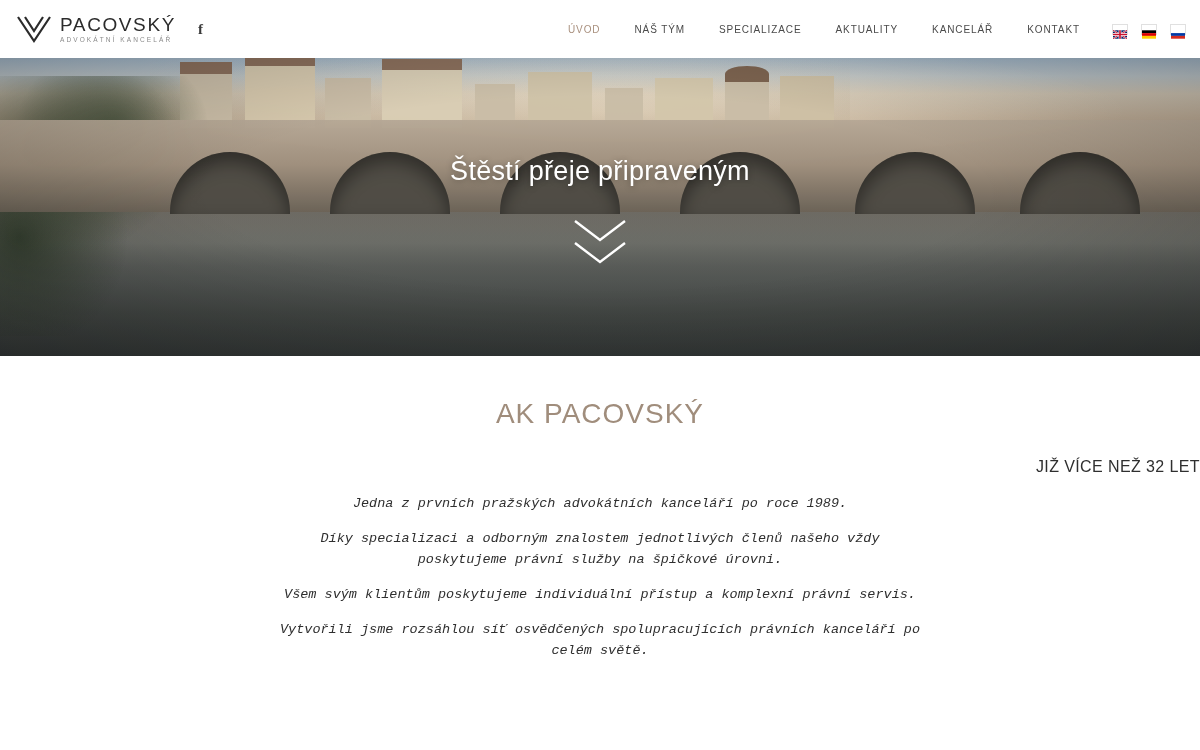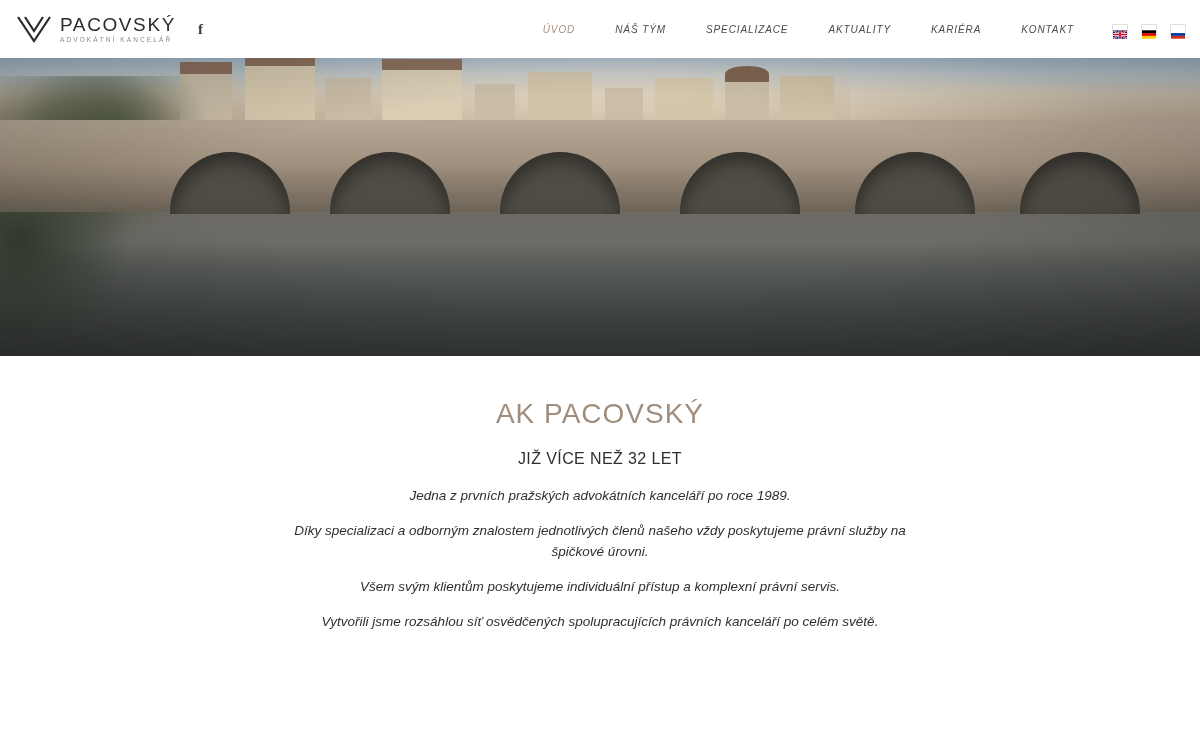--- a/index.html
+++ b/index.html
@@ -58,22 +58,21 @@
     font-weight: bold;
     cursor: pointer;
     line-height: 1;
   }
 
   .nav {
     margin-left: auto;
     margin-right: 14px;
     display: flex;
     align-items: center;
-    gap: 12px;
-    font-style: italic;
+    gap: 6px;
   }
   .nav-item {
     font-size: 10px;
     letter-spacing: 0.9px;
     color: #4a4a4a;
     padding: 6px 14px;
     text-decoration: none;
     cursor: pointer;
     white-space: nowrap;
   }
@@ -195,26 +194,27 @@
     background: #fff;
   }
   .page-title {
     font-size: 28px;
     font-weight: 400;
     color: #a08d7c;
     letter-spacing: 1px;
     font-family: "Liberation Sans", sans-serif;
   }
   .subtitle {
-    margin-top: 20px;
+    margin-top: 28px;
     font-size: 16px;
     color: #2f2f2f;
     letter-spacing: 0.4px;
-  }
-  .paras { margin-top: 18px; }
+    text-align: right;
+  }
+  .paras { margin-top: 18px; font-family: Liberation Mono, monospace; }
   .para {
     font-style: italic;
     font-size: 13.5px;
     line-height: 1.55;
     color: #2f2f2f;
     max-width: 640px;
     margin: 0 auto 14px;
   }
 </style>
 </head>
@@ -234,21 +234,21 @@
     </span>
   </div>
 
   <span class="fb-icon">f</span>
 
   <nav class="nav">
     <a class="nav-item active">ÚVOD</a>
     <a class="nav-item">NÁŠ TÝM</a>
     <a class="nav-item">SPECIALIZACE</a>
     <a class="nav-item">AKTUALITY</a>
-    <a class="nav-item">KARIÉRA</a>
+    <a class="nav-item">KANCELÁŘ</a>
     <a class="nav-item">KONTAKT</a>
 
     <span class="flags">
       <span class="flag">
         <svg width="14" height="9" viewBox="0 0 60 36">
           <rect width="60" height="36" fill="#012169"></rect>
           <path d="M0,0 L60,36 M60,0 L0,36" stroke="#fff" stroke-width="7"></path>
           <path d="M0,0 L60,36 M60,0 L0,36" stroke="#C8102E" stroke-width="4"></path>
           <path d="M30,0 V36 M0,18 H60" stroke="#fff" stroke-width="12"></path>
           <path d="M30,0 V36 M0,18 H60" stroke="#C8102E" stroke-width="7"></path>
@@ -298,20 +298,35 @@
     <div class="arch" style="left:170px;"></div>
     <div class="arch" style="left:330px;"></div>
     <div class="arch" style="left:500px;"></div>
     <div class="arch" style="left:680px;"></div>
     <div class="arch" style="left:855px;"></div>
     <div class="arch" style="left:1020px;"></div>
   </div>
 
   <div class="hero-vignette"></div>
 
+  <div class="hero-content">
+    <div class="hero-title">Štěstí přeje připraveným</div>
+    <div class="hero-chevrons">
+      <span class="chev" style="top:0;">
+        <svg width="56" height="24" viewBox="0 0 56 24">
+          <path d="M3 2 L28 21 L53 2" fill="none" stroke="#ffffff" stroke-width="2.4"></path>
+        </svg>
+      </span>
+      <span class="chev" style="top:22px;">
+        <svg width="56" height="24" viewBox="0 0 56 24">
+          <path d="M3 2 L28 21 L53 2" fill="none" stroke="#ffffff" stroke-width="2.4"></path>
+        </svg>
+      </span>
+    </div>
+  </div>
 </div>
 
 <div class="main">
   <h1 class="page-title">AK PACOVSKÝ</h1>
   <div class="subtitle">JIŽ VÍCE NEŽ 32 LET</div>
   <div class="paras">
     <p class="para">Jedna z prvních pražských advokátních kanceláří po roce 1989.</p>
     <p class="para">Díky specializaci a odborným znalostem jednotlivých členů našeho vždy poskytujeme právní služby na špičkové úrovni.</p>
     <p class="para">Všem svým klientům poskytujeme individuální přístup a komplexní právní servis.</p>
     <p class="para">Vytvořili jsme rozsáhlou síť osvědčených spolupracujících právních kanceláří po celém světě.</p>

